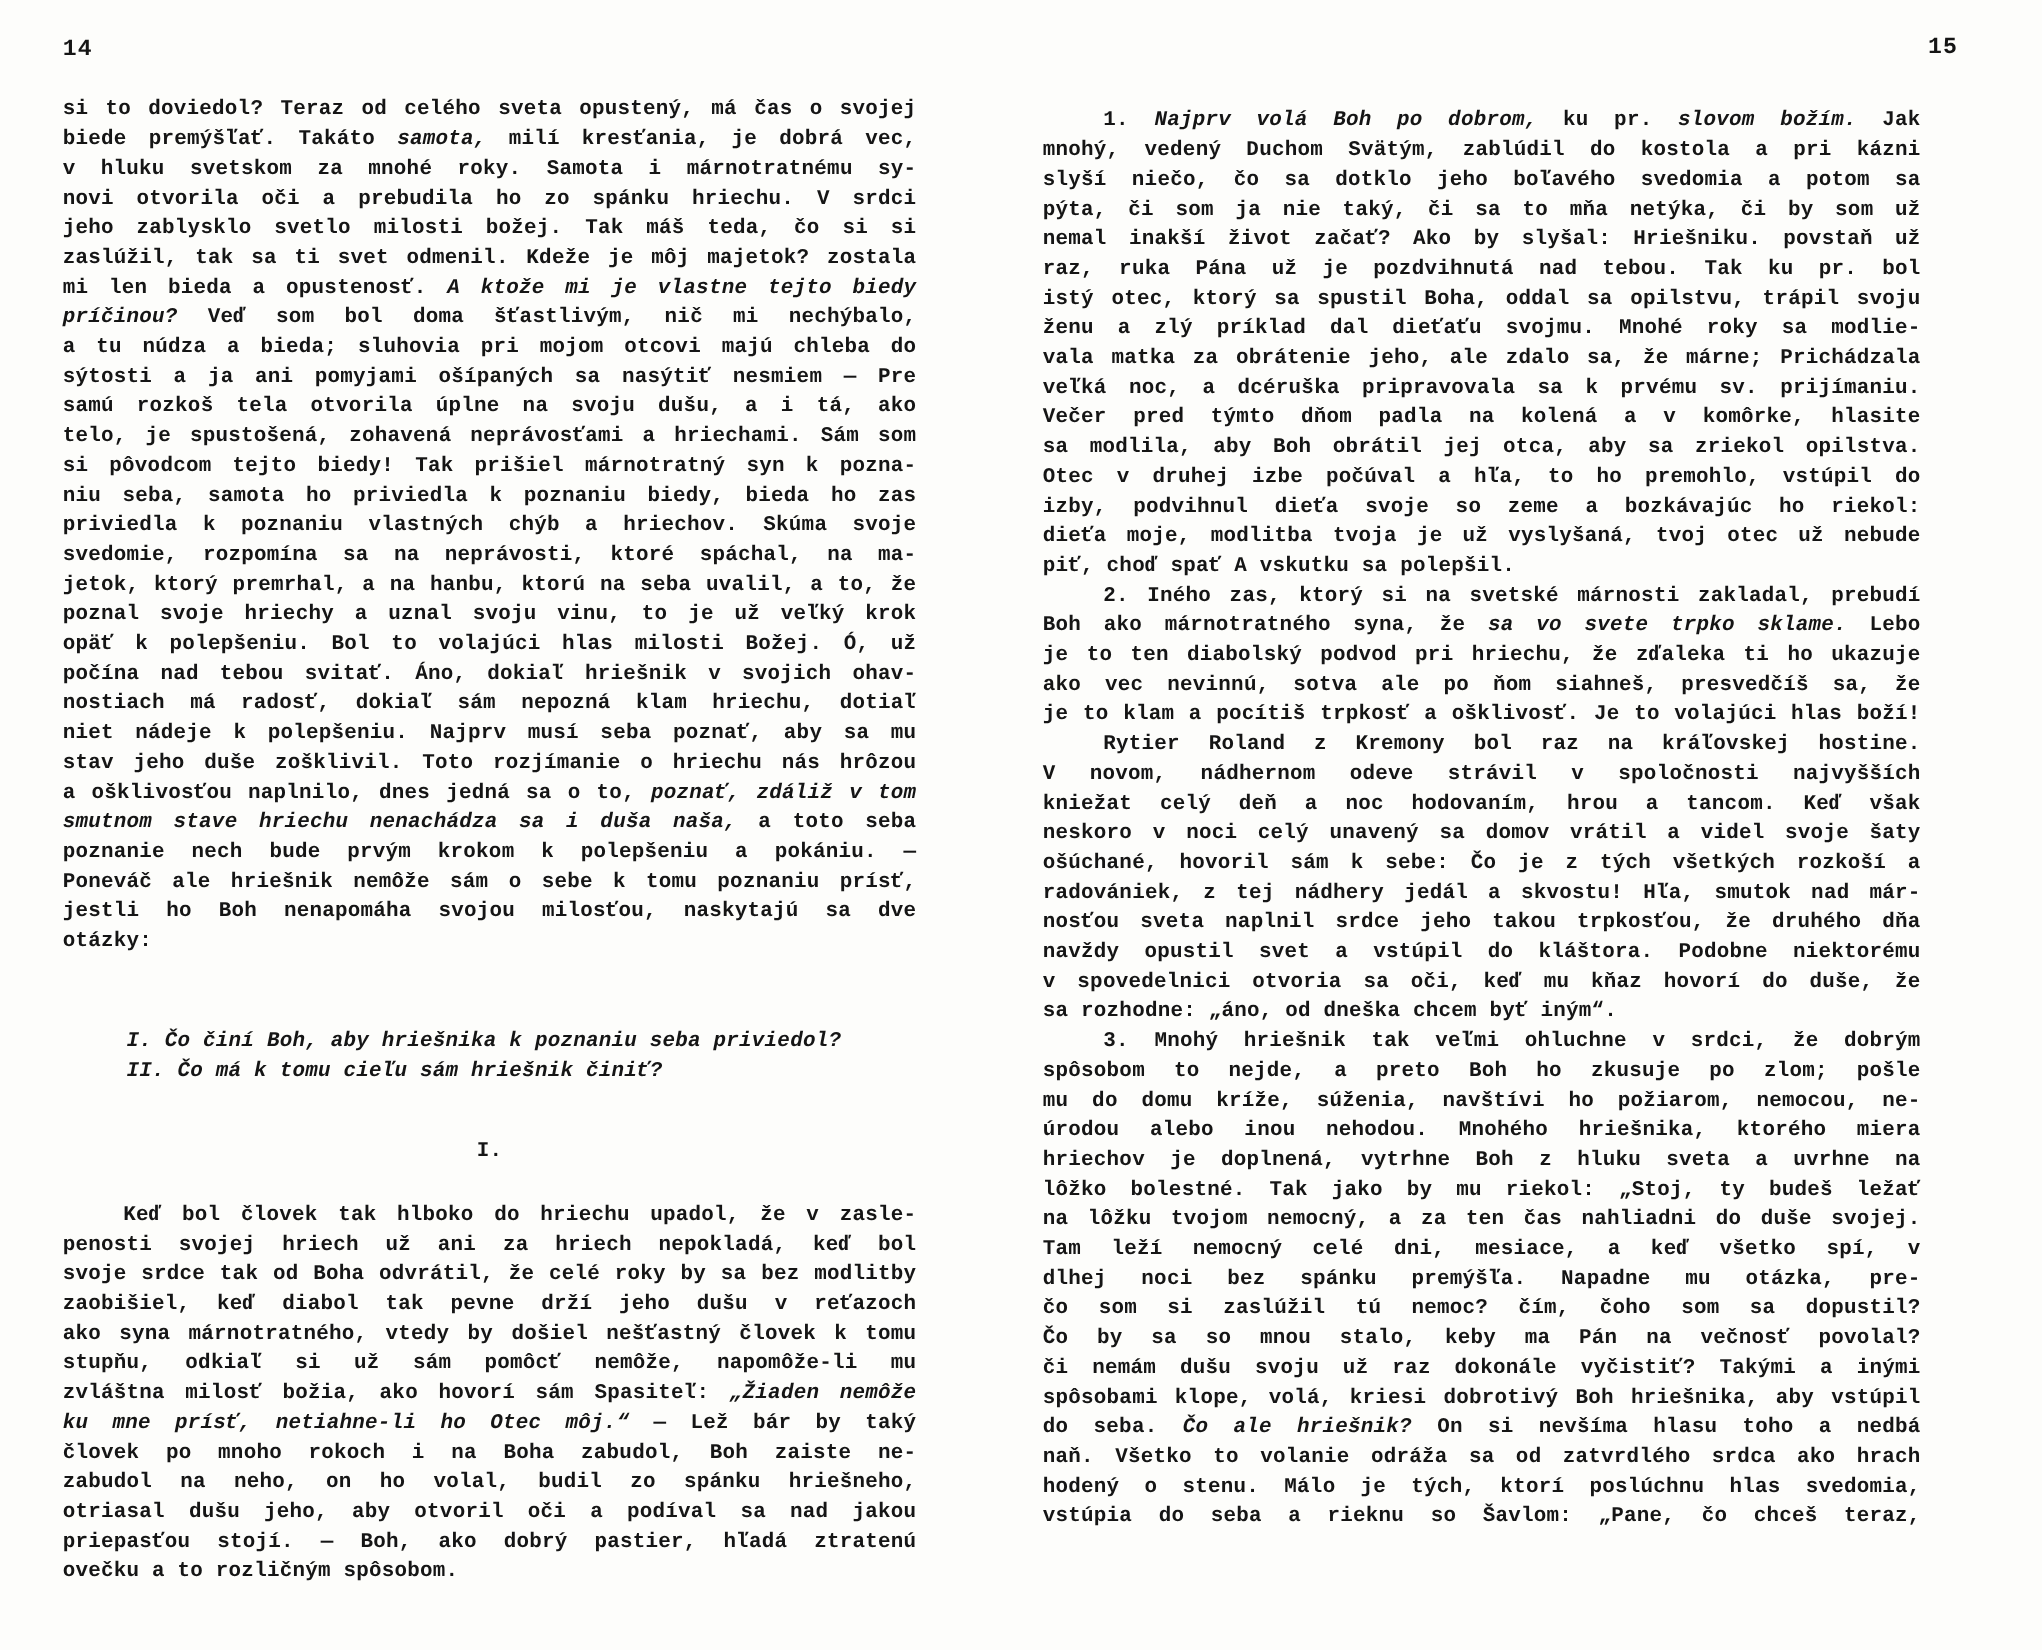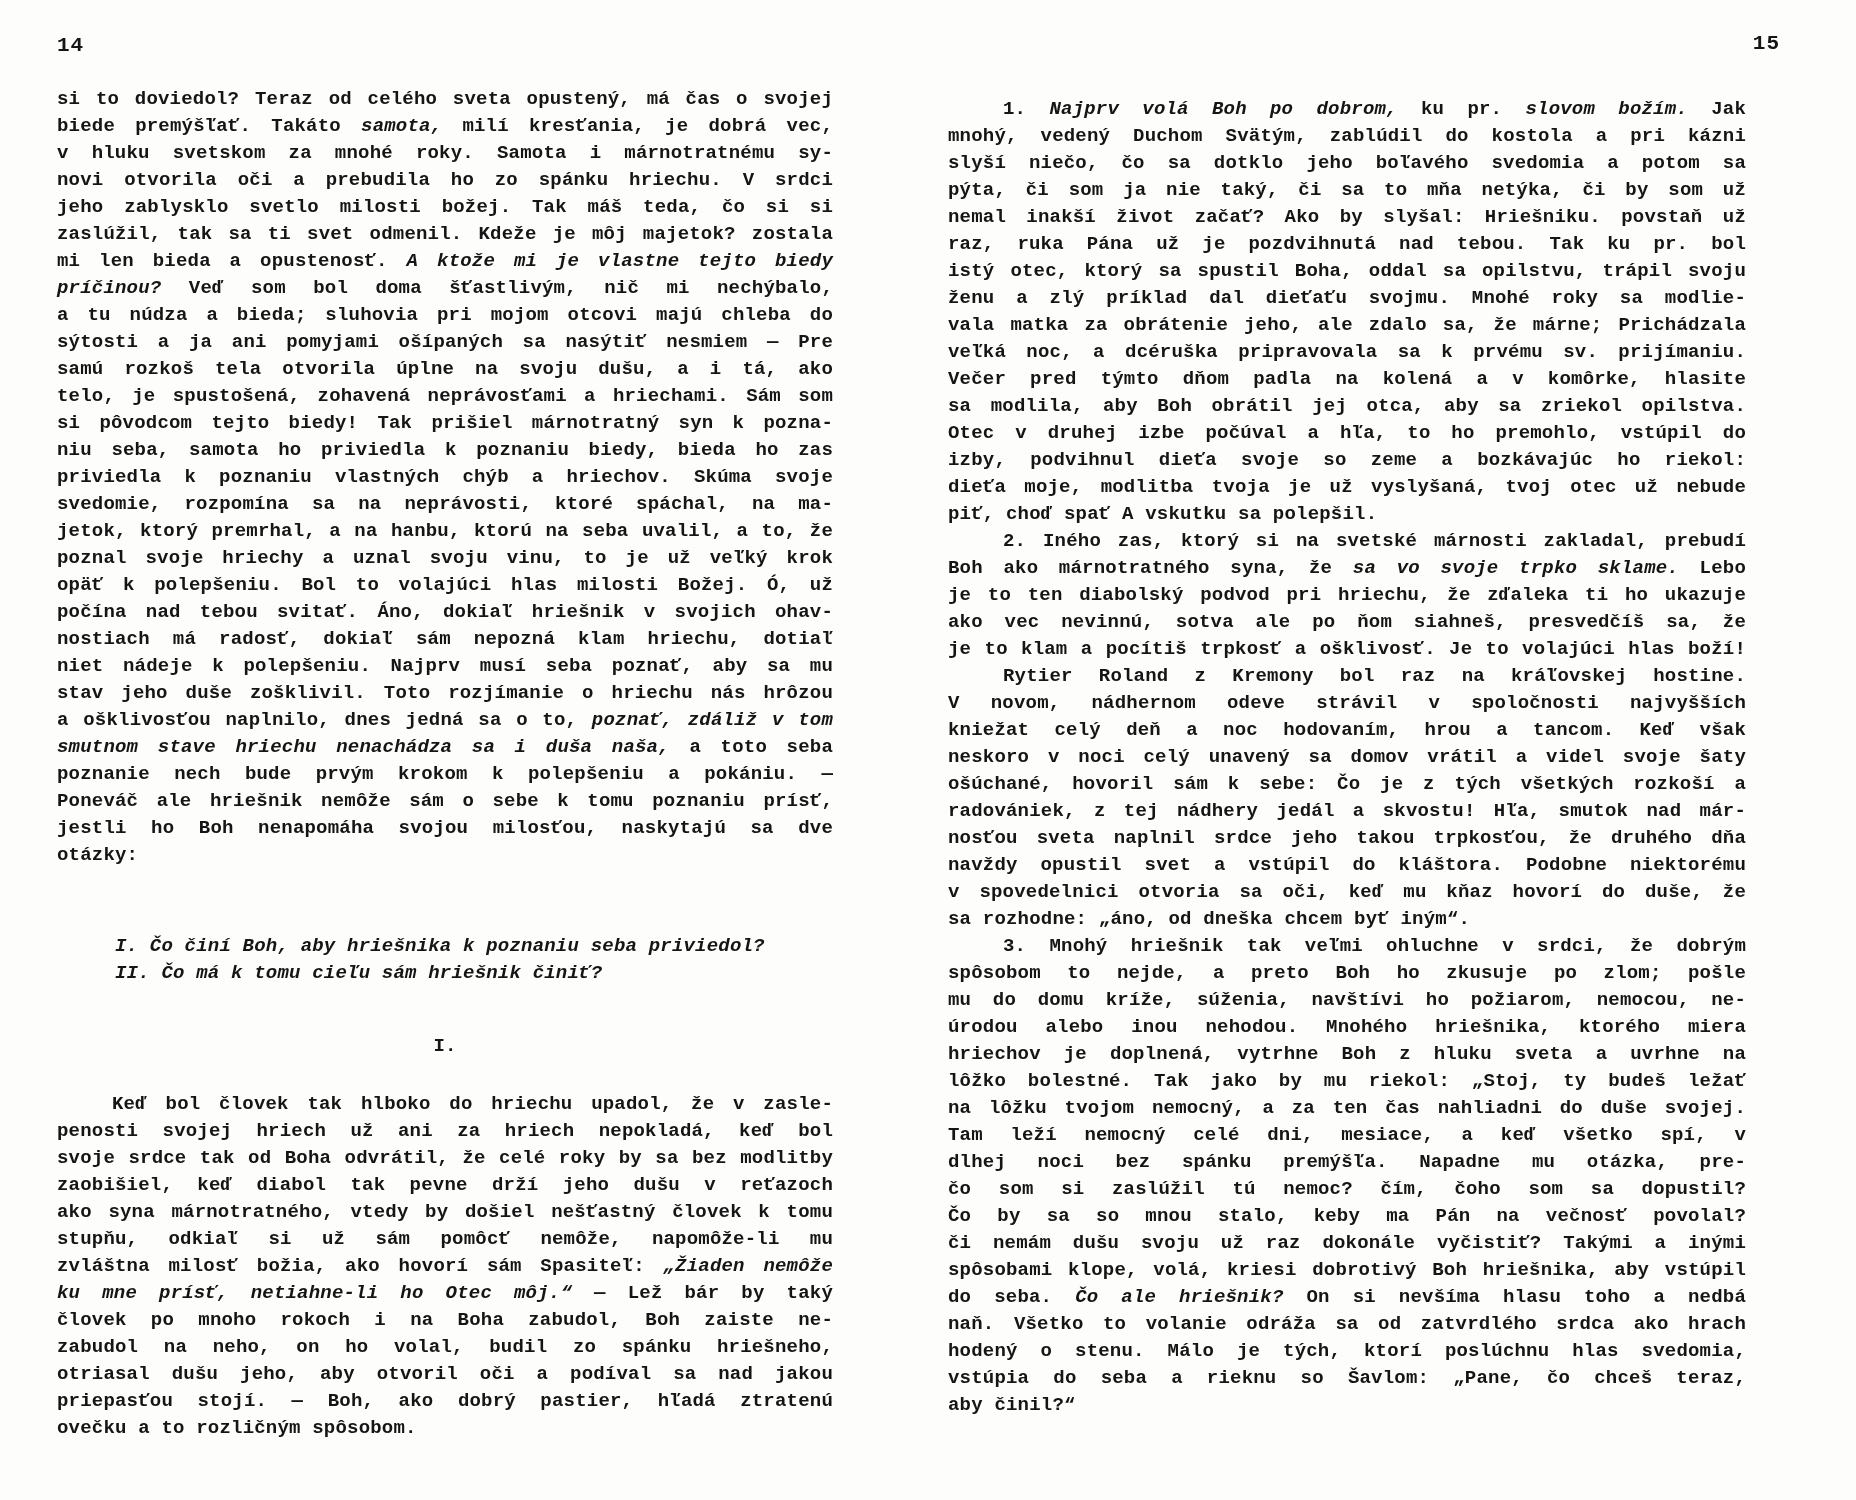--- a/index.html
+++ b/index.html
@@ -127,21 +127,21 @@
         <div class="line"><span>ženu a zlý príklad dal dieťaťu svojmu. Mnohé roky sa modlie-</span></div>
         <div class="line"><span>vala matka za obrátenie jeho, ale zdalo sa, že márne; Prichádzala</span></div>
         <div class="line"><span>veľká noc, a dcéruška pripravovala sa k prvému sv. prijímaniu.</span></div>
         <div class="line"><span>Večer pred týmto dňom padla na kolená a v komôrke, hlasite</span></div>
         <div class="line"><span>sa modlila, aby Boh obrátil jej otca, aby sa zriekol opilstva.</span></div>
         <div class="line"><span>Otec v druhej izbe počúval a hľa, to ho premohlo, vstúpil do</span></div>
         <div class="line"><span>izby, podvihnul dieťa svoje so zeme a bozkávajúc ho riekol:</span></div>
         <div class="line"><span>dieťa moje, modlitba tvoja je už vyslyšaná, tvoj otec už nebude</span></div>
         <div class="line l"><span>piť, choď spať A vskutku sa polepšil.</span></div>
         <div class="line" style="text-indent: 55px;"><span>2. Iného zas, ktorý si na svetské márnosti zakladal, prebudí</span></div>
-        <div class="line"><span>Boh ako márnotratného syna, že </span><span class="it">sa vo svoje trpko sklame.</span><span> Lebo</span></div>
+        <div class="line"><span>Boh ako márnotratného syna, že </span><span class="it">sa vo svete trpko sklame.</span><span> Lebo</span></div>
         <div class="line"><span>je to ten diabolský podvod pri hriechu, že zďaleka ti ho ukazuje</span></div>
         <div class="line"><span>ako vec nevinnú, sotva ale po ňom siahneš, presvedčíš sa, že</span></div>
         <div class="line"><span>je to klam a pocítiš trpkosť a ošklivosť. Je to volajúci hlas boží!</span></div>
         <div class="line" style="text-indent: 55px;"><span>Rytier Roland z Kremony bol raz na kráľovskej hostine.</span></div>
         <div class="line"><span>V novom, nádhernom odeve strávil v spoločnosti najvyšších</span></div>
         <div class="line"><span>kniežat celý deň a noc hodovaním, hrou a tancom. Keď však</span></div>
         <div class="line"><span>neskoro v noci celý unavený sa domov vrátil a videl svoje šaty</span></div>
         <div class="line"><span>ošúchané, hovoril sám k sebe: Čo je z tých všetkých rozkoší a</span></div>
         <div class="line"><span>radovániek, z tej nádhery jedál a skvostu! Hľa, smutok nad már-</span></div>
         <div class="line"><span>nosťou sveta naplnil srdce jeho takou trpkosťou, že druhého dňa</span></div>
@@ -158,17 +158,16 @@
         <div class="line"><span>Tam leží nemocný celé dni, mesiace, a keď všetko spí, v</span></div>
         <div class="line"><span>dlhej noci bez spánku premýšľa. Napadne mu otázka, pre-</span></div>
         <div class="line"><span>čo som si zaslúžil tú nemoc? čím, čoho som sa dopustil?</span></div>
         <div class="line"><span>Čo by sa so mnou stalo, keby ma Pán na večnosť povolal?</span></div>
         <div class="line"><span>či nemám dušu svoju už raz dokonále vyčistiť? Takými a inými</span></div>
         <div class="line"><span>spôsobami klope, volá, kriesi dobrotivý Boh hriešnika, aby vstúpil</span></div>
         <div class="line"><span>do seba. </span><span class="it">Čo ale hriešnik?</span><span> On si nevšíma hlasu toho a nedbá</span></div>
         <div class="line"><span>naň. Všetko to volanie odráža sa od zatvrdlého srdca ako hrach</span></div>
         <div class="line"><span>hodený o stenu. Málo je tých, ktorí poslúchnu hlas svedomia,</span></div>
         <div class="line"><span>vstúpia do seba a rieknu so Šavlom: „Pane, čo chceš teraz,</span></div>
-        <div class="line l"><span>aby činil?“</span></div>
       </div>
   </div>
 
 </div>
 
 </body></html>

